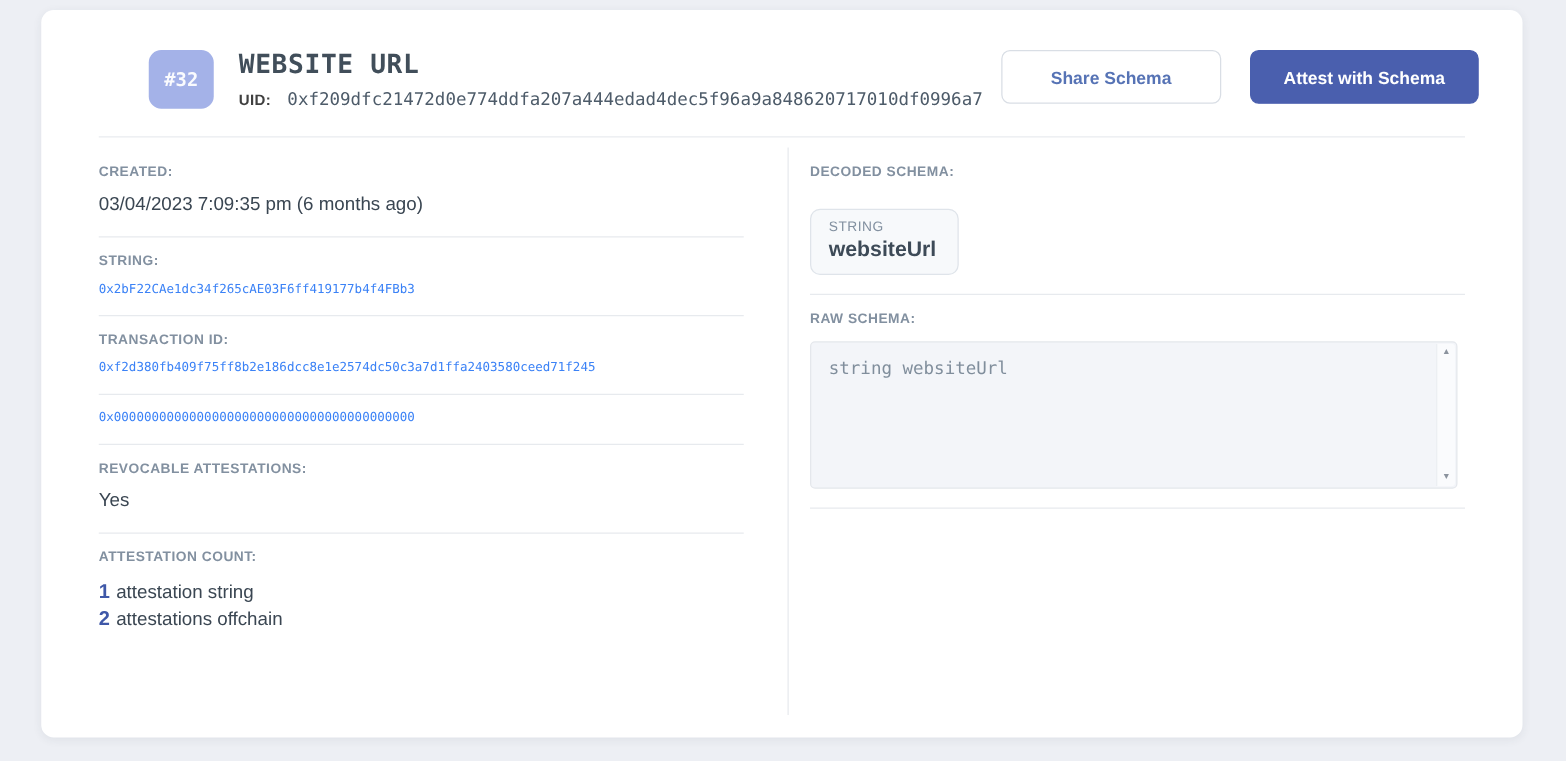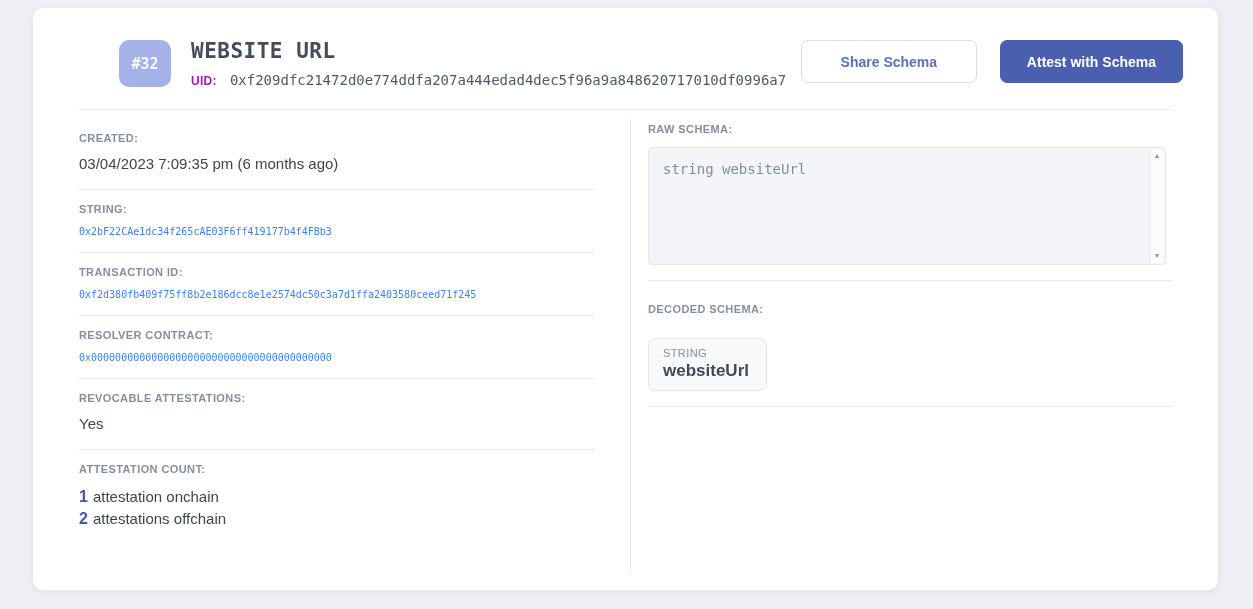--- a/index.html
+++ b/index.html
@@ -39,21 +39,21 @@
     font-family: "DejaVu Sans Mono", monospace;
     font-size: 21px;
     font-weight: bold;
     letter-spacing: 0.5px;
     color: #414e5a;
     line-height: 1.1;
   }
   .uid-row { display: flex; align-items: baseline; gap: 13px; margin-top: 9px; }
   .uid-label {
     font-size: 12px; font-weight: bold;
-    color: #a21caf; letter-spacing: 0.3px;
+    color: #404040; letter-spacing: 0.3px;
   }
   .uid-value {
     font-family: "DejaVu Sans Mono", monospace;
     font-size: 14px;
     color: #4d5b69;
   }
   .header-actions { display: flex; gap: 23px; }
   .btn {
     height: 43px;
     min-width: 176px;
@@ -217,60 +217,59 @@
         <div class="field-label">STRING:</div>
         <div class="mono-value">0x2bF22CAe1dc34f265cAE03F6ff419177b4f4FBb3</div>
       </div>
 
       <div class="row">
         <div class="field-label">TRANSACTION ID:</div>
         <div class="mono-value">0xf2d380fb409f75ff8b2e186dcc8e1e2574dc50c3a7d1ffa2403580ceed71f245</div>
       </div>
 
       <div class="row">
-        <div class="field-label">RESOLVER CONTRACT:</div>
         <div class="mono-value">0x0000000000000000000000000000000000000000</div>
       </div>
 
       <div class="row">
         <div class="field-label">REVOCABLE ATTESTATIONS:</div>
         <div class="field-value">Yes</div>
       </div>
 
       <div class="row last">
         <div class="field-label">ATTESTATION COUNT:</div>
         <div class="count-line">
-          <span class="count-num">1</span><span>attestation onchain</span>
+          <span class="count-num">1</span><span>attestation string</span>
         </div>
         <div class="count-line">
           <span class="count-num">2</span><span>attestations offchain</span>
         </div>
       </div>
 
     </div>
 
     <div class="v-divider"></div>
 
     <div class="right-col">
+
+      <div class="row first">
+        <div class="field-label">DECODED SCHEMA:</div>
+        <div class="chip">
+          <div class="chip-type">STRING</div>
+          <div class="chip-name">websiteUrl</div>
+        </div>
+      </div>
 
       <div class="row">
         <div class="field-label">RAW SCHEMA:</div>
         <div class="raw-box">
           <div class="raw-text">string websiteUrl</div>
           <div class="scrollbar">
             <div class="scroll-arrow">▲</div>
             <div class="scroll-arrow">▼</div>
           </div>
         </div>
       </div>
 
-      <div class="row first">
-        <div class="field-label">DECODED SCHEMA:</div>
-        <div class="chip">
-          <div class="chip-type">STRING</div>
-          <div class="chip-name">websiteUrl</div>
-        </div>
-      </div>
-
     </div>
 
   </div>
 </div>
 
 </body></html>

